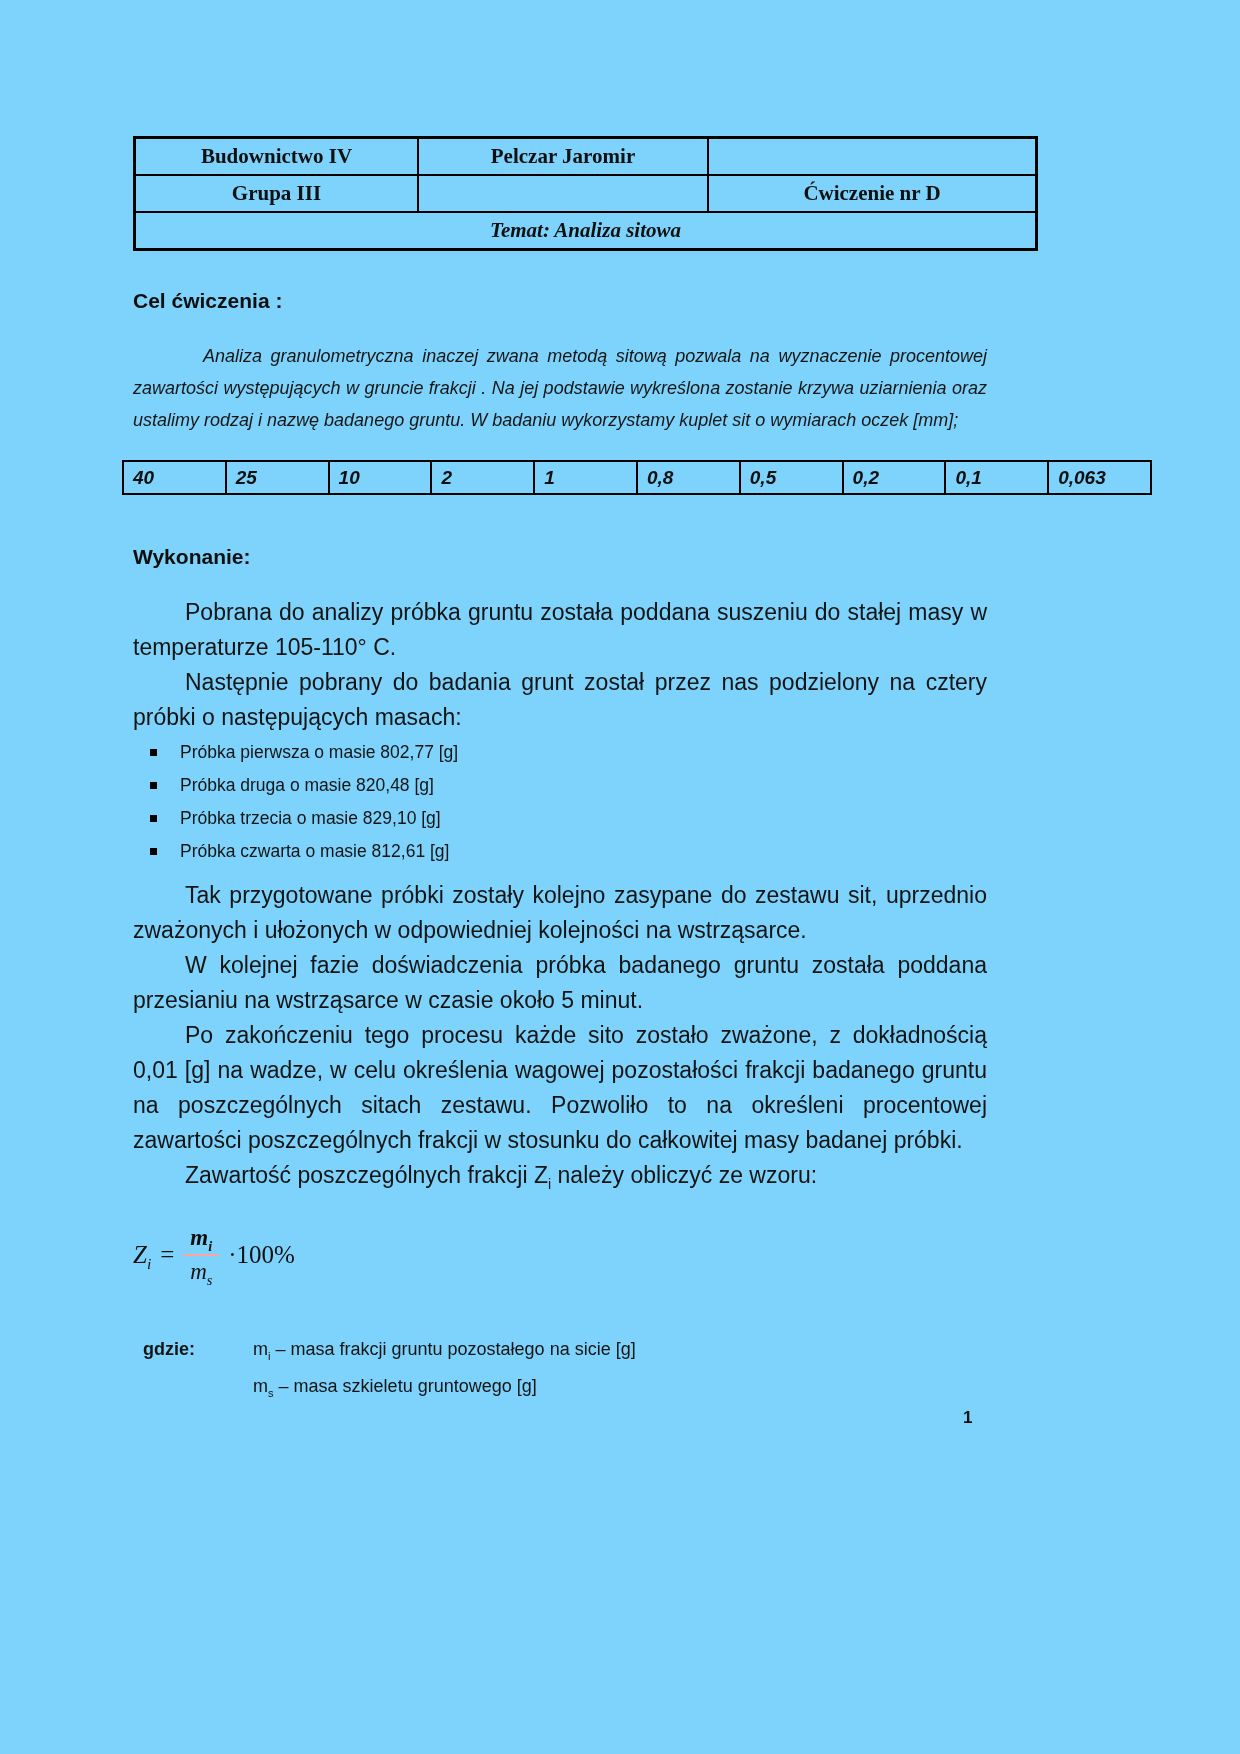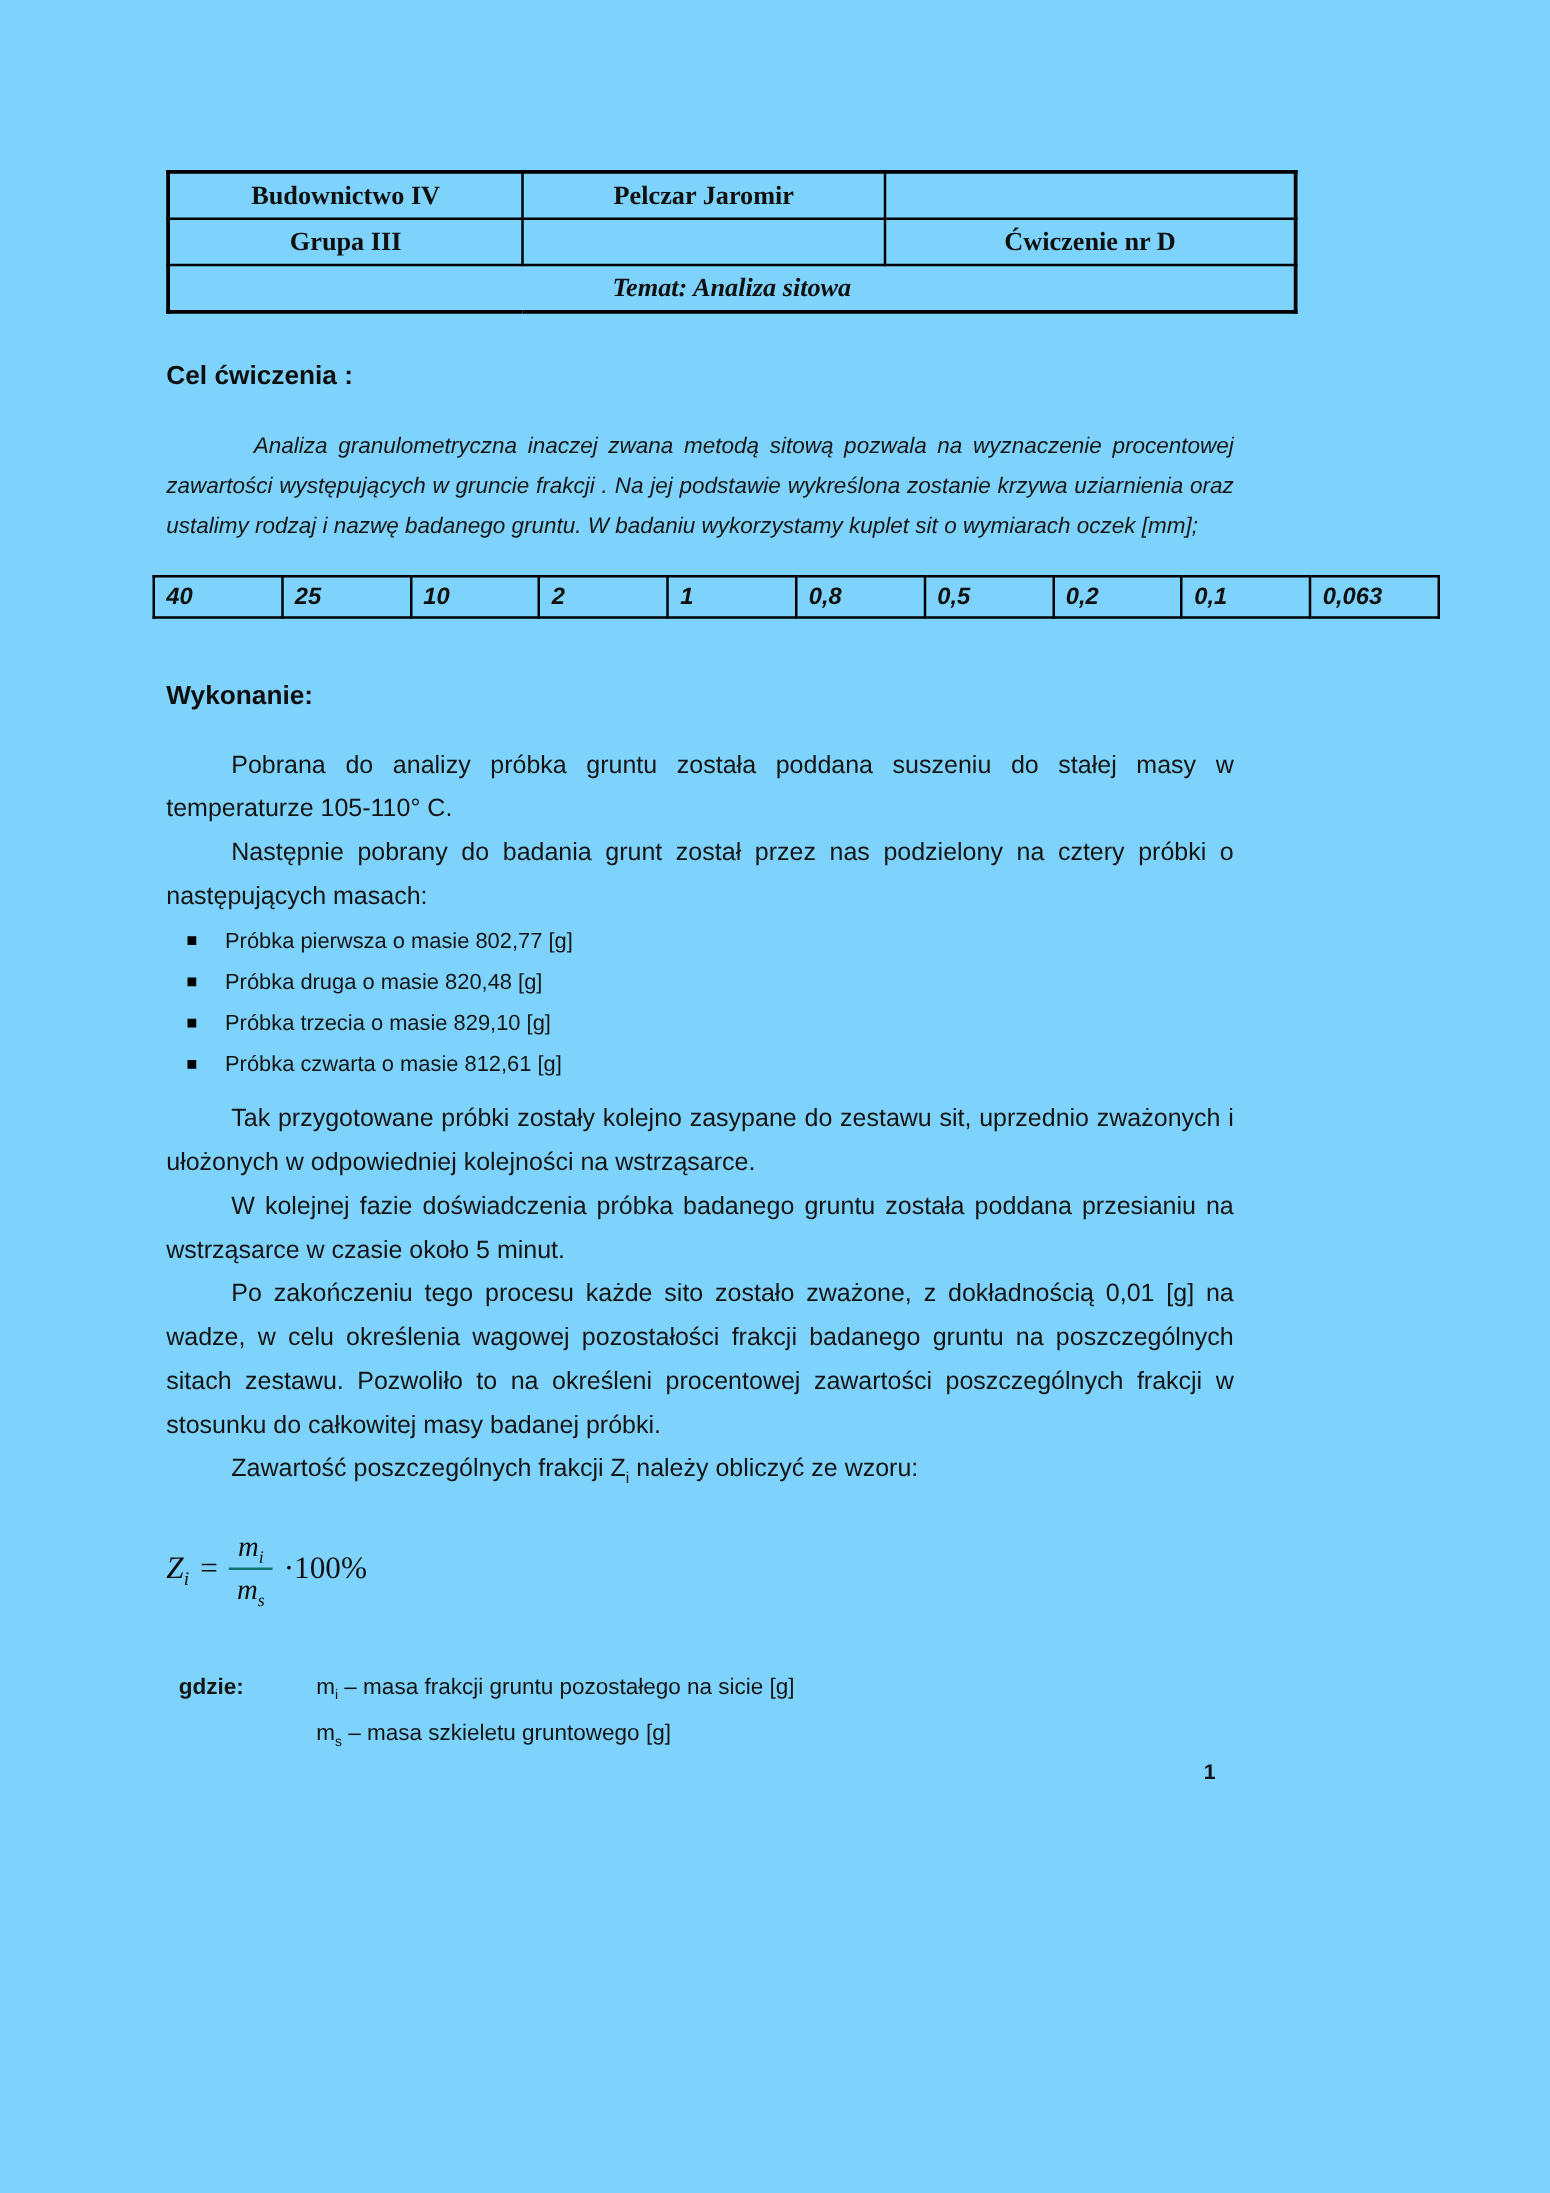--- a/index.html
+++ b/index.html
@@ -33,39 +33,39 @@
   }
 
   
   .sieve-table{
     border-collapse:collapse;table-layout:fixed;width:1030px;margin:24px 0 0 -11px;
     font-size:19px;font-weight:700;font-style:italic;color:#101010;
   }
   .sieve-table td{border:2px solid #000;height:29px;padding:1px 9px;text-align:left;vertical-align:middle;}
 
   
-  .body-par{margin:0;font-size:20px;line-height:35px;text-align:justify;text-indent:52px;}
+  .body-par{margin:0;font-size:23px;line-height:35px;text-align:justify;text-indent:52px;}
   .first-par{margin-top:26px;}
 
   
   .bullet-list{list-style:none;margin:1px 0 10px;padding:0;}
   .bullet-list li{position:relative;padding-left:47px;line-height:33px;font-size:17.5px;}
   .bullet-list li::before{
     content:"";position:absolute;left:17px;top:13px;width:7px;height:7px;background:#000;
   }
 
   sub{font-size:0.62em;line-height:0;}
 
   
   .formula{margin-top:32px;text-align:left;font-family:"Liberation Serif",serif;font-size:25px;color:#101010;}
   .formula-row{display:inline-flex;align-items:center;gap:9px;}
   .f-var{font-style:italic;}
   .f-eq{font-style:normal;}
   .frac{display:inline-flex;flex-direction:column;align-items:center;font-style:italic;font-size:23px;}
-  .frac .num{border-bottom:2px solid #0f766e;padding:0 7px 3px;}
+  .frac .num{border-bottom:2px solid #fca5a5;padding:0 7px 3px;font-weight:bold;}
   .frac .den{padding-top:3px;}
   .f-tail{font-style:normal;}
 
   
   .where{display:flex;margin-top:46px;padding-left:10px;font-size:18px;color:#141414;}
   .where-label{width:110px;font-weight:700;line-height:37px;flex:none;}
   .where-line{line-height:37px;}
 
   
   .page-number{position:absolute;left:963px;top:1408px;font-size:17px;font-weight:700;color:#111;}

